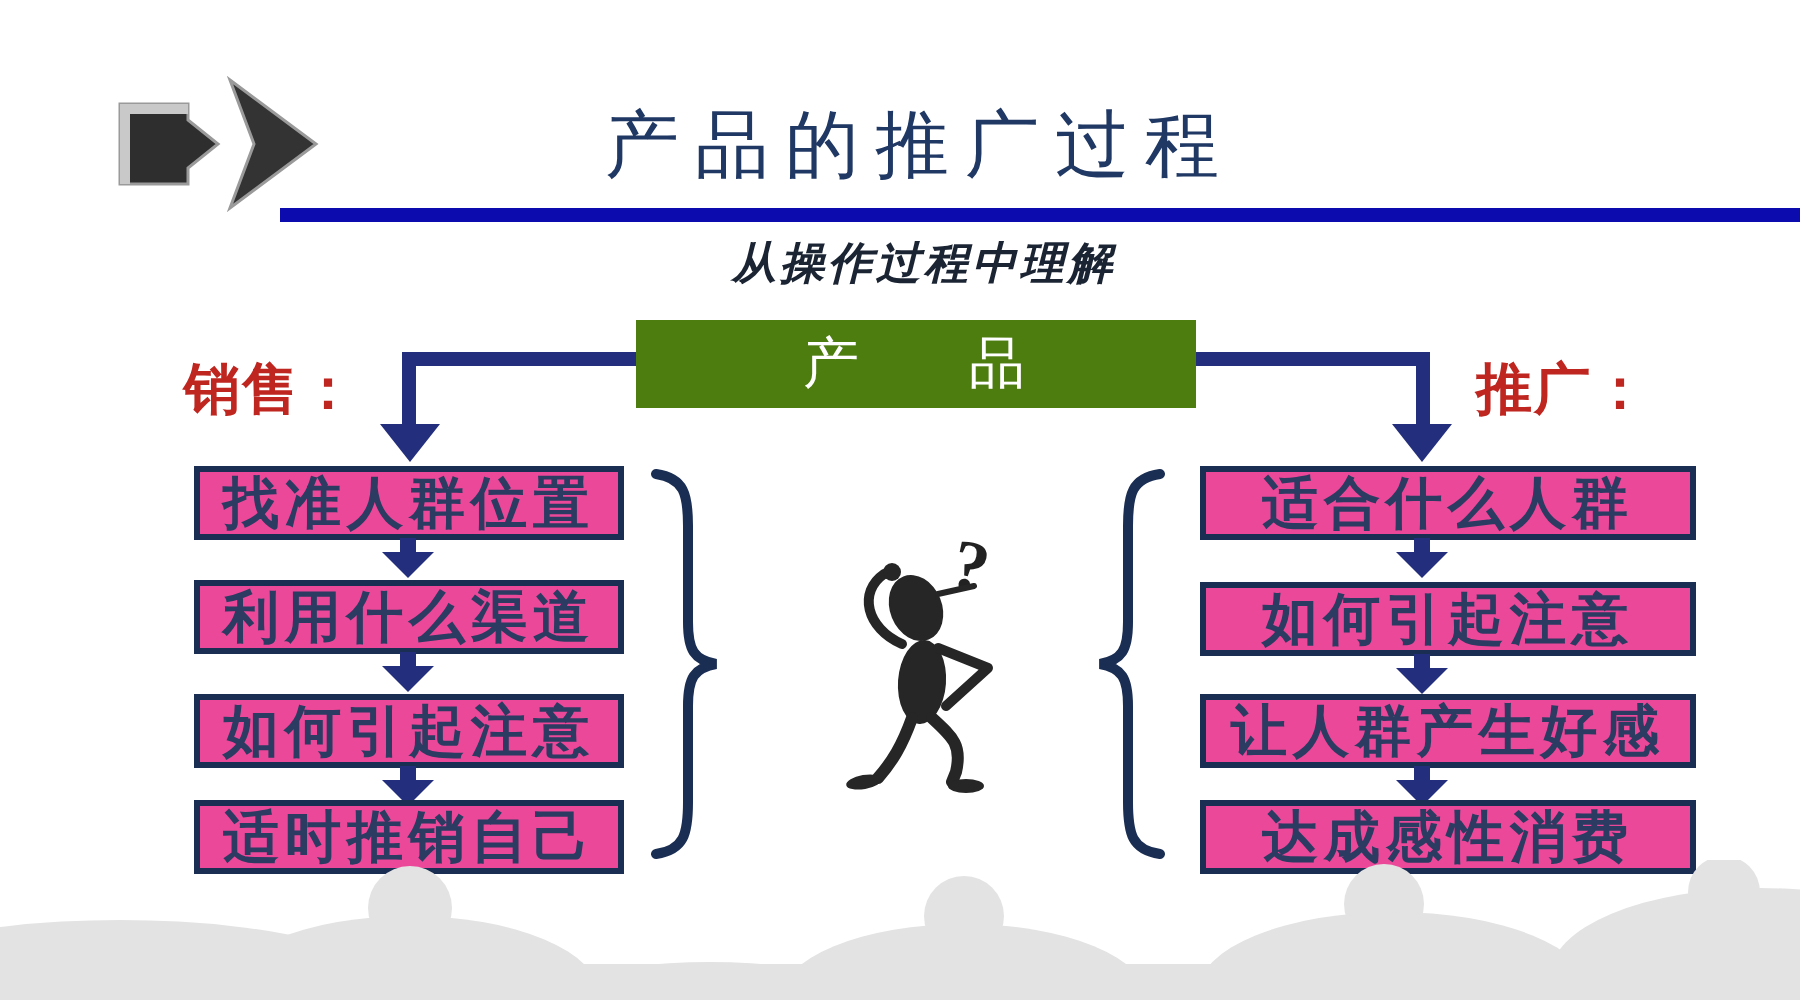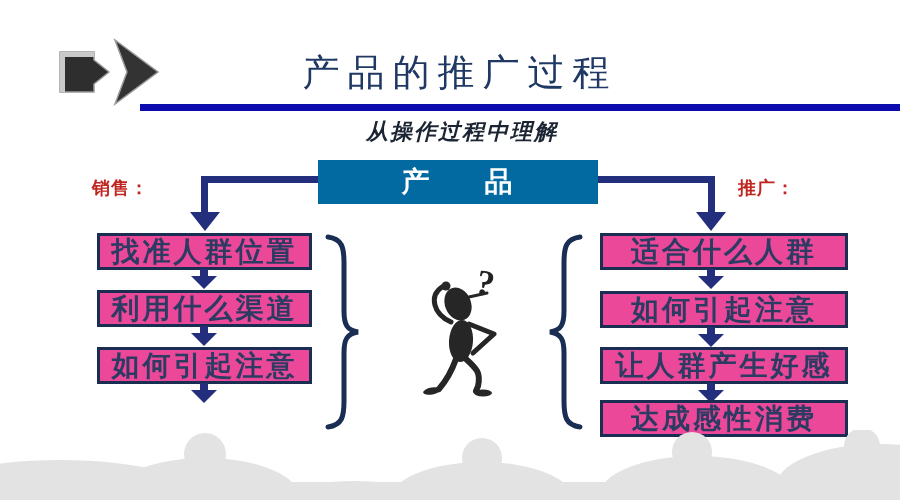--- a/index.html
+++ b/index.html
@@ -15,38 +15,38 @@
     font-size:37px; letter-spacing:8px; color:#1f3864; font-weight:400;
   }
   .rule { position:absolute; left:140px; top:104px; width:760px; height:7px; background:#0c0cae; }
   .subtitle {
     position:absolute; left:262px; top:117px; width:400px; text-align:center;
     font-size:22px; letter-spacing:2px; color:#1b2433; font-weight:700;font-style:italic;
   }
   
   .product-box {
     position:absolute; left:318px; top:160px; width:280px; height:44px;
-    background:#0369a1; color:#ffffff; display:flex; align-items:center; justify-content:center;
-    font-size:28px; font-weight:700; word-spacing:44px; letter-spacing:2px;text-align:right;
+    background:#4d7c0f; color:#ffffff; display:flex; align-items:center; justify-content:center;
+    font-size:28px; font-weight:400; word-spacing:44px; letter-spacing:2px;text-align:right;
   }
   .hbar { position:absolute; top:176px; height:7px; background:#232e7c; }
   .hbar.left  { left:201px; width:117px; }
   .hbar.right { left:598px; width:117px; }
   .vbar { position:absolute; top:176px; width:7px; height:38px; background:#232e7c; }
   .vbar.left  { left:201px; }
   .vbar.right { left:708px; }
   .elbow-head {
     position:absolute; top:212px; width:0; height:0;
     border-left:15px solid transparent; border-right:15px solid transparent;
     border-top:19px solid #232e7c;
   }
   .elbow-head.left  { left:190px; }
   .elbow-head.right { left:696px; }
   .side-label {
-    position:absolute; top:176px; font-size:18px; font-weight:700; color:#bf2620;
+    position:absolute; top:176px; font-size:28px; font-weight:700; color:#bf2620;
     letter-spacing:1px;
   }
   .side-label.sales { left:92px; }
   .side-label.promo { left:738px;text-align:center; }
   
   .step-box {
     position:absolute; height:37px; background:#ec4899; border:3px solid #1a2d52;
     display:flex; align-items:center; justify-content:center;
     font-size:28px; letter-spacing:3px; color:#2b3b62; font-weight:700;
   }
@@ -101,20 +101,21 @@
   <div class="step-box l" style="top:290px">利用什么渠道</div>
   <div class="step-arrow" style="left:191px; top:326px">
       <div class="stem"></div>
       <div class="head"></div>
     </div>
   <div class="step-box l" style="top:347px">如何引起注意</div>
   <div class="step-arrow" style="left:191px; top:383px">
       <div class="stem"></div>
       <div class="head"></div>
     </div>
+  <div class="step-box l" style="top:400px">适时推销自己</div>
 
   <div class="step-box r" style="top:233px">适合什么人群</div>
   <div class="step-arrow" style="left:698px; top:269px">
       <div class="stem"></div>
       <div class="head"></div>
     </div>
   <div class="step-box r" style="top:291px">如何引起注意</div>
   <div class="step-arrow" style="left:698px; top:327px">
       <div class="stem"></div>
       <div class="head"></div>

